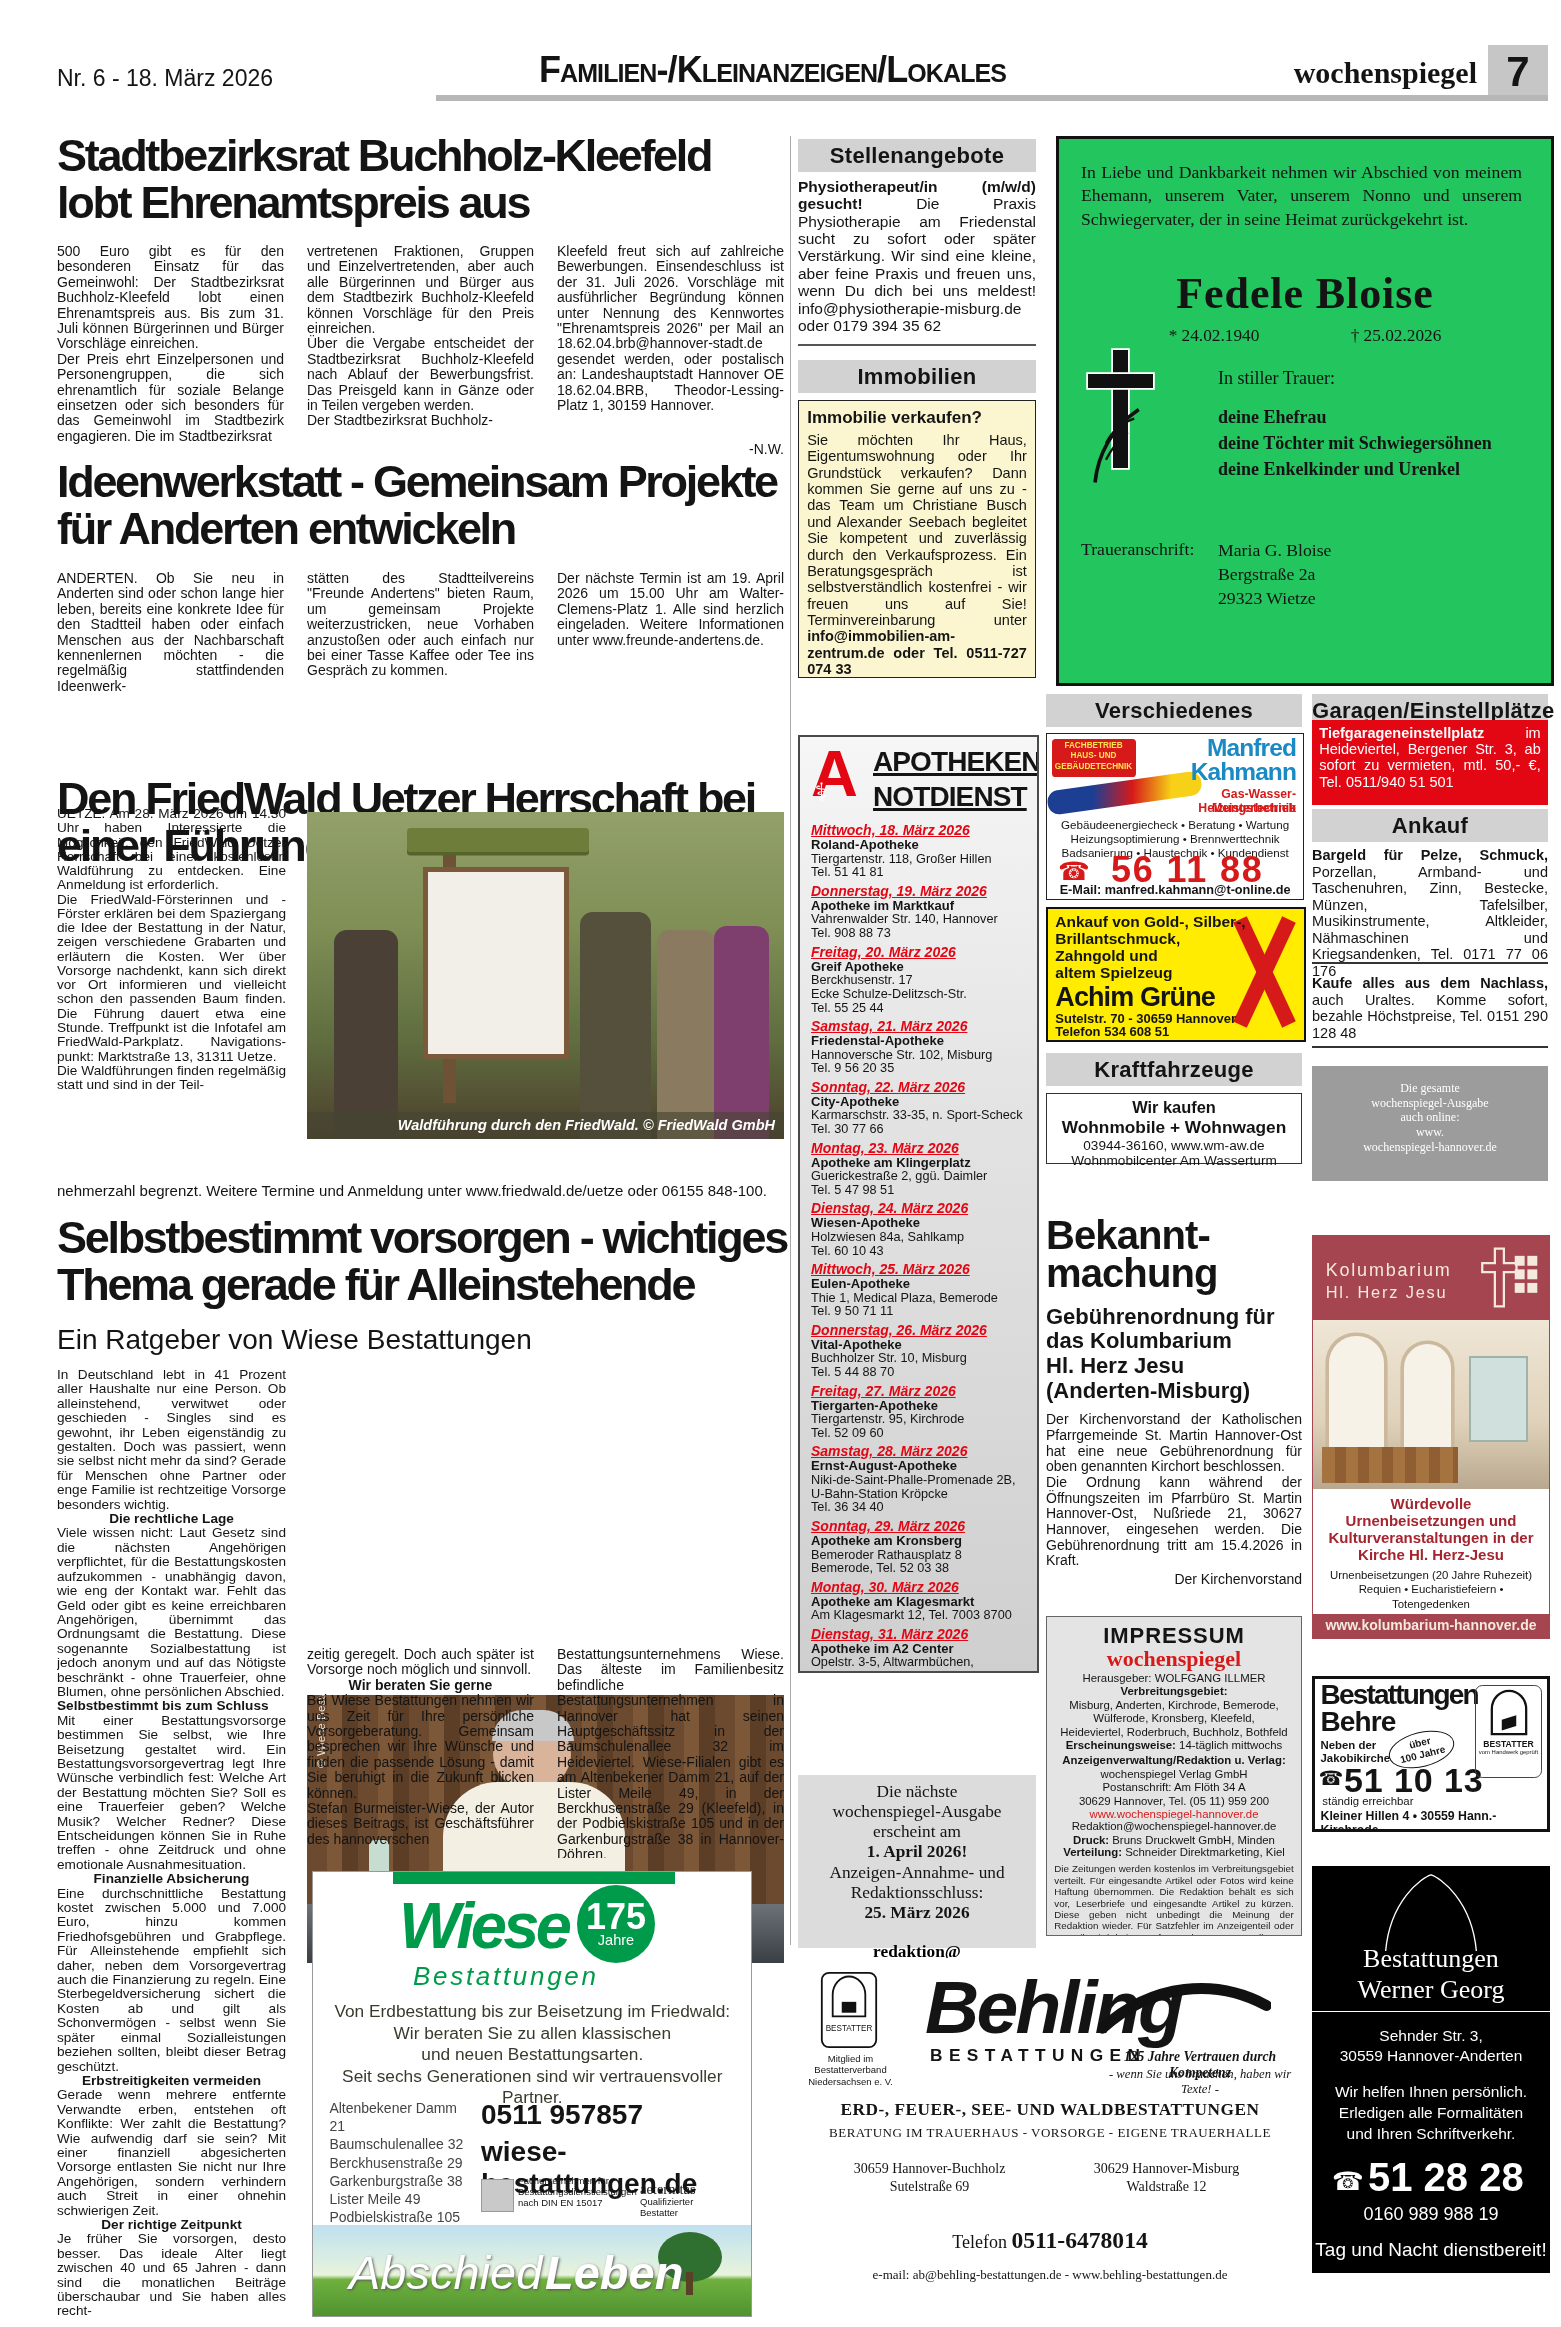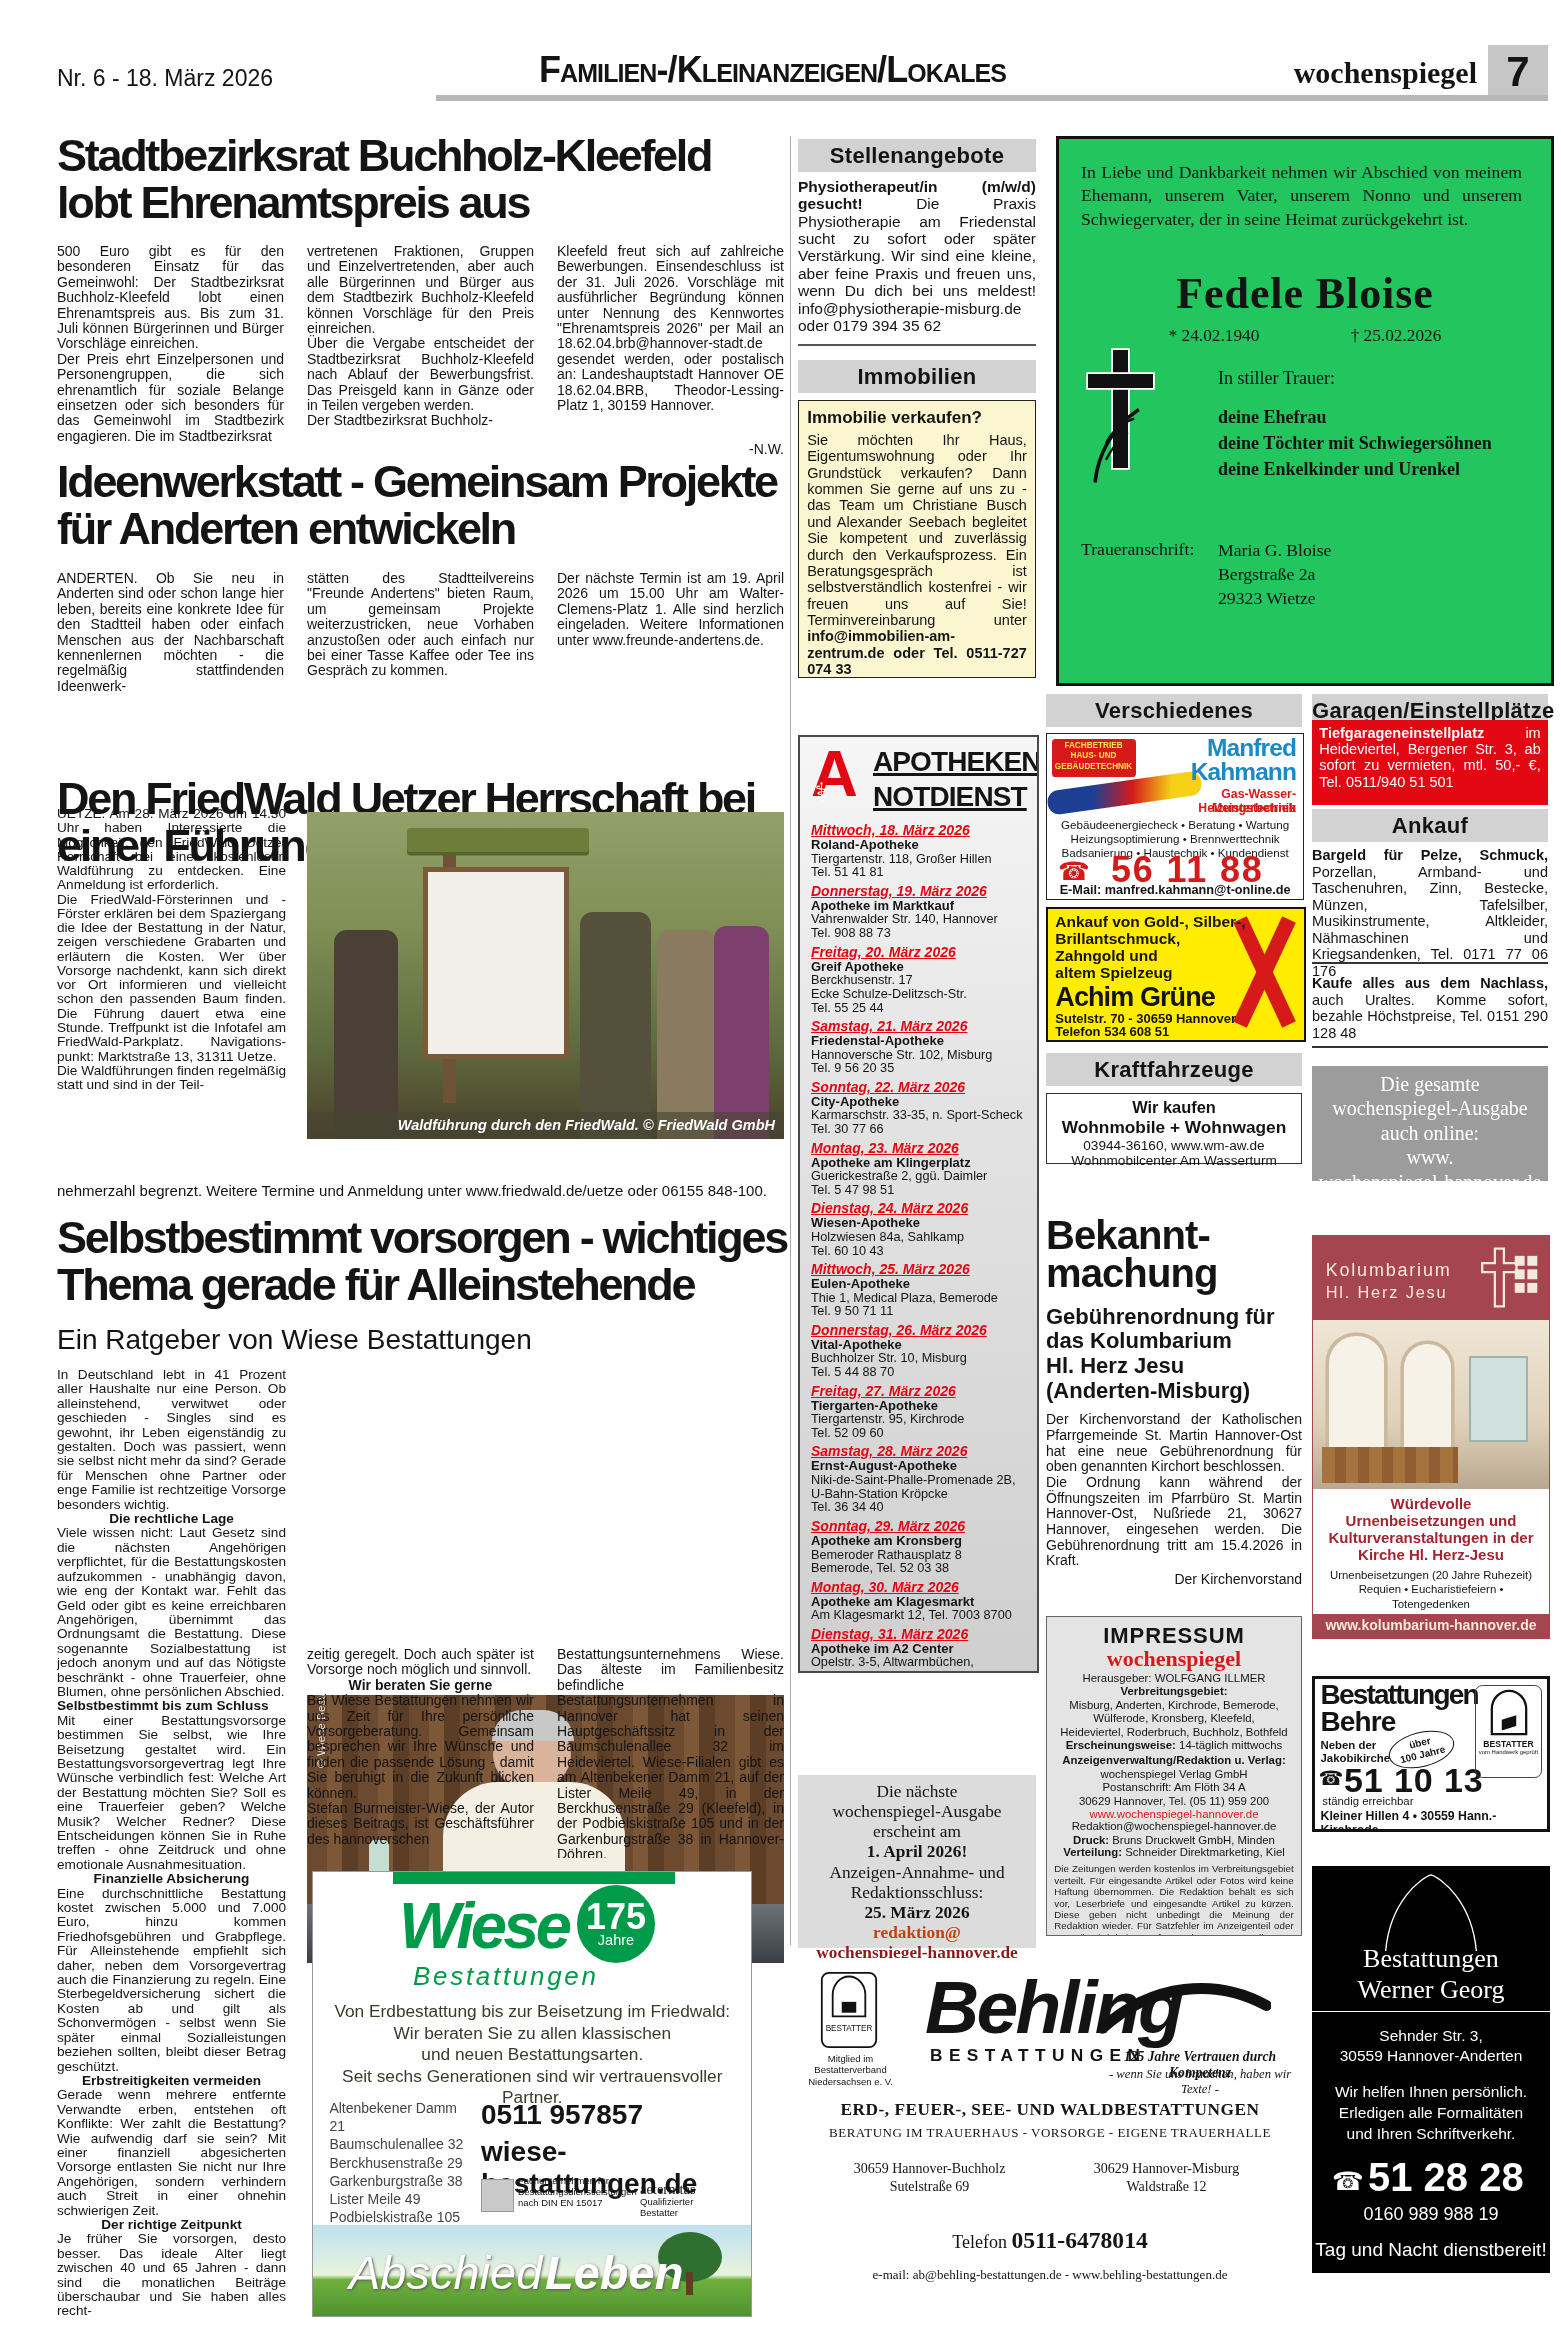--- a/index.html
+++ b/index.html
@@ -259,21 +259,21 @@
   </div>
 
   <div class="abs ctr ser" style="left:798px;top:1775px;width:238px;height:173px;background:#dcdcdc;font-size:17.3px;line-height:1.16;padding-top:7.3px;box-sizing:border-box;">
     <div>Die nächste</div>
     <div>wochenspiegel-Ausgabe</div>
     <div>erscheint am</div>
     <div class="b">1. April 2026!</div>
     <div>Anzeigen-Annahme- und</div>
     <div>Redaktionsschluss:</div>
     <div class="b">25. März 2026</div>
-    <div class="b" style="color:#c2410c;margin-top:0;">redaktion@</div>
+    <div class="b" style="color:#000000;margin-top:19px;">redaktion@</div>
     <div class="b" style="color:#8d1a1a;">wochenspiegel-hannover.de</div>
   </div>
 
   <div class="abs" style="left:798px;top:1958px;width:504px;height:364px;background:#fff;overflow:hidden;">
     <svg class="abs" style="left:22px;top:12.7px;" width="58" height="78" viewBox="0 0 64 86">
       <rect x="2" y="2" width="60" height="82" rx="8" fill="none" stroke="#111" stroke-width="2"></rect>
       <path d="M14 50 V26 A18 20 0 0 1 50 26 V50 Z" fill="none" stroke="#111" stroke-width="2"></path>
       <rect x="24" y="34" width="16" height="12" fill="#111"></rect>
       <text x="32" y="66" font-size="9" text-anchor="middle" font-family="Liberation Sans,sans-serif" fill="#111">BESTATTER</text>
     </svg>
@@ -400,21 +400,21 @@
   </div>
   <div class="abs sec-head" style="left:1312px;top:809px;width:236px;">Ankauf</div>
   <div class="abs jt" style="left:1312px;top:847px;width:236px;height:111px;font-size:14.5px;line-height:1.14;">
     <span class="b">Bargeld für Pelze, Schmuck,</span><span> Porzellan, Armband- und Taschenuhren, Zinn, Bestecke, Münzen, Tafelsilber, Musikinstrumente, Altkleider, Nähmaschinen und Kriegsandenken, Tel. 0171 77 06 176</span>
   </div>
   <div class="abs" style="left:1312px;top:962px;width:236px;height:1.8px;background:#333;"></div>
   <div class="abs jt" style="left:1312px;top:975px;width:236px;height:65px;font-size:14.5px;line-height:1.14;">
     <span class="b">Kaufe alles aus dem Nachlass,</span><span> auch Uraltes. Komme sofort, bezahle Höchstpreise, Tel. 0151 290 128 48</span>
   </div>
   <div class="abs" style="left:1312px;top:1046px;width:236px;height:1.8px;background:#333;"></div>
-  <div class="abs gray-box ctr pre" style="left:1312px;top:1066px;width:236px;height:115px;font-size:20px;line-height:1.22;padding-top:6px;box-sizing:border-box;">Die gesamte
+  <div class="abs gray-box ctr pre" style="left:1312px;top:1066px;width:236px;height:115px;font-size:12px;line-height:1.22;padding-top:15px;box-sizing:border-box;">Die gesamte
 wochenspiegel-Ausgabe
 auch online:
 www.
 wochenspiegel-hannover.de</div>
 
   <div class="abs" style="left:1312px;top:1235px;width:238px;height:404px;border:0.9px solid #a4454f;box-sizing:border-box;background:#fff;overflow:hidden;">
     <div class="maroon" style="height:84px;position:relative;">
       <div class="abs" style="left:12.7px;top:23.6px;font-size:18px;letter-spacing:1.8px;">Kolumbarium</div>
       <div class="abs" style="left:12.7px;top:47px;font-size:16.4px;letter-spacing:1.8px;">Hl. Herz Jesu</div>
       <svg class="abs" style="right:9px;top:7.3px;" width="65" height="69" viewBox="0 0 72 76">

